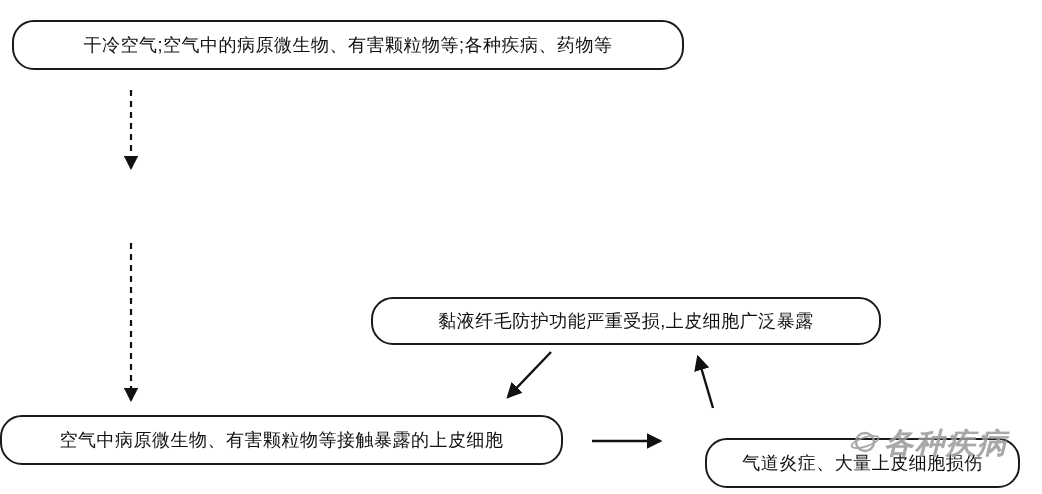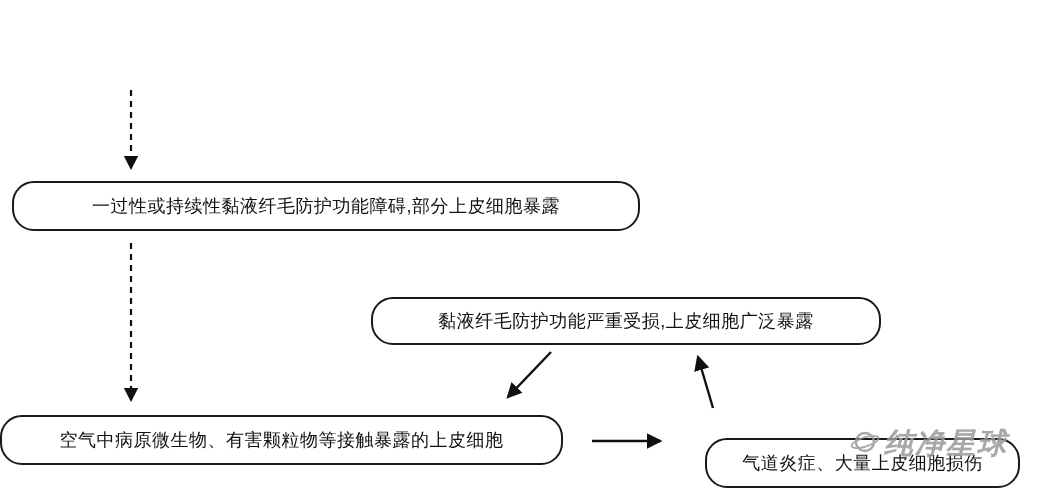--- a/index.html
+++ b/index.html
@@ -80,40 +80,40 @@
 
     <line x1="131" y1="243" x2="131" y2="400" stroke="#111111" stroke-width="2.2" stroke-dasharray="6 5" marker-end="url(#arrow)"></line>
 
     <line x1="551" y1="352" x2="508" y2="397" stroke="#111111" stroke-width="2.4" marker-end="url(#arrow)"></line>
 
     <line x1="713" y1="408" x2="698" y2="357" stroke="#111111" stroke-width="2.4" marker-end="url(#arrow)"></line>
 
     <line x1="592" y1="441" x2="660" y2="441" stroke="#111111" stroke-width="2.4" marker-end="url(#arrow)"></line>
   </svg>
 
+  <div class="node node-1">
+    <span>干冷空气;空气中的病原微生物、有害颗粒物等;各种疾病、药物等</span>
+  </div>
 
-  <div class="node node-2">
-    <span>一过性或持续性黏液纤毛防护功能障碍,部分上皮细胞暴露</span>
-  </div>
 
   <div class="node node-3">
     <span>黏液纤毛防护功能严重受损,上皮细胞广泛暴露</span>
   </div>
 
   <div class="node node-4">
     <span>空气中病原微生物、有害颗粒物等接触暴露的上皮细胞</span>
   </div>
 
   <div class="node node-5">
     <span>气道炎症、大量上皮细胞损伤</span>
   </div>
 
   <div class="watermark">
     <span class="wm-icon">
       <svg width="30" height="30" viewBox="0 0 30 30" xmlns="http://www.w3.org/2000/svg">
         <circle cx="15" cy="15" r="9" fill="none" stroke="#9a9a9a" stroke-width="2.4"></circle>
         <ellipse cx="15" cy="15" rx="14" ry="4.5" fill="none" stroke="#9a9a9a" stroke-width="1.8" transform="rotate(-18 15 15)"></ellipse>
       </svg>
     </span>
-    <span class="wm-text">纯净星球</span>
+    <span class="wm-text">各种疾病</span>
   </div>
 
 </div>
 
 </body></html>

